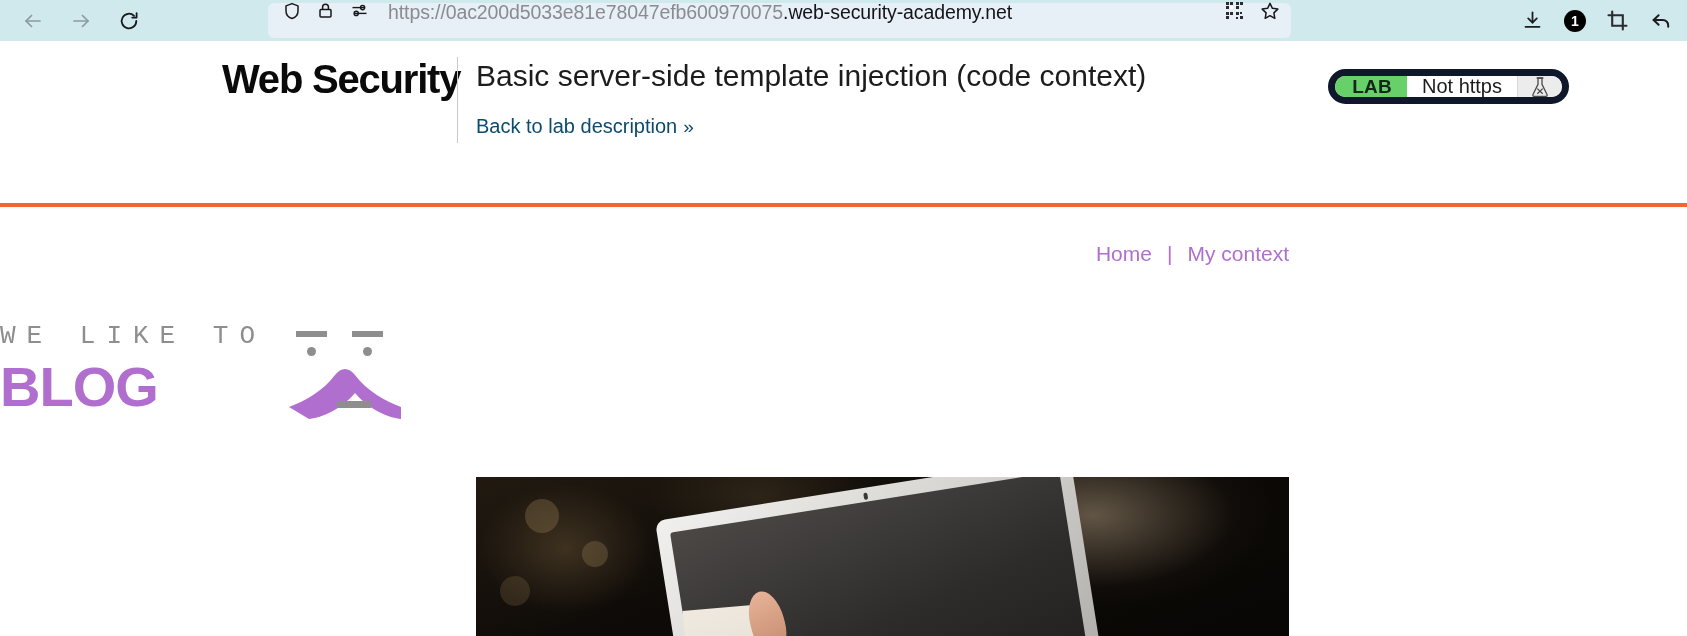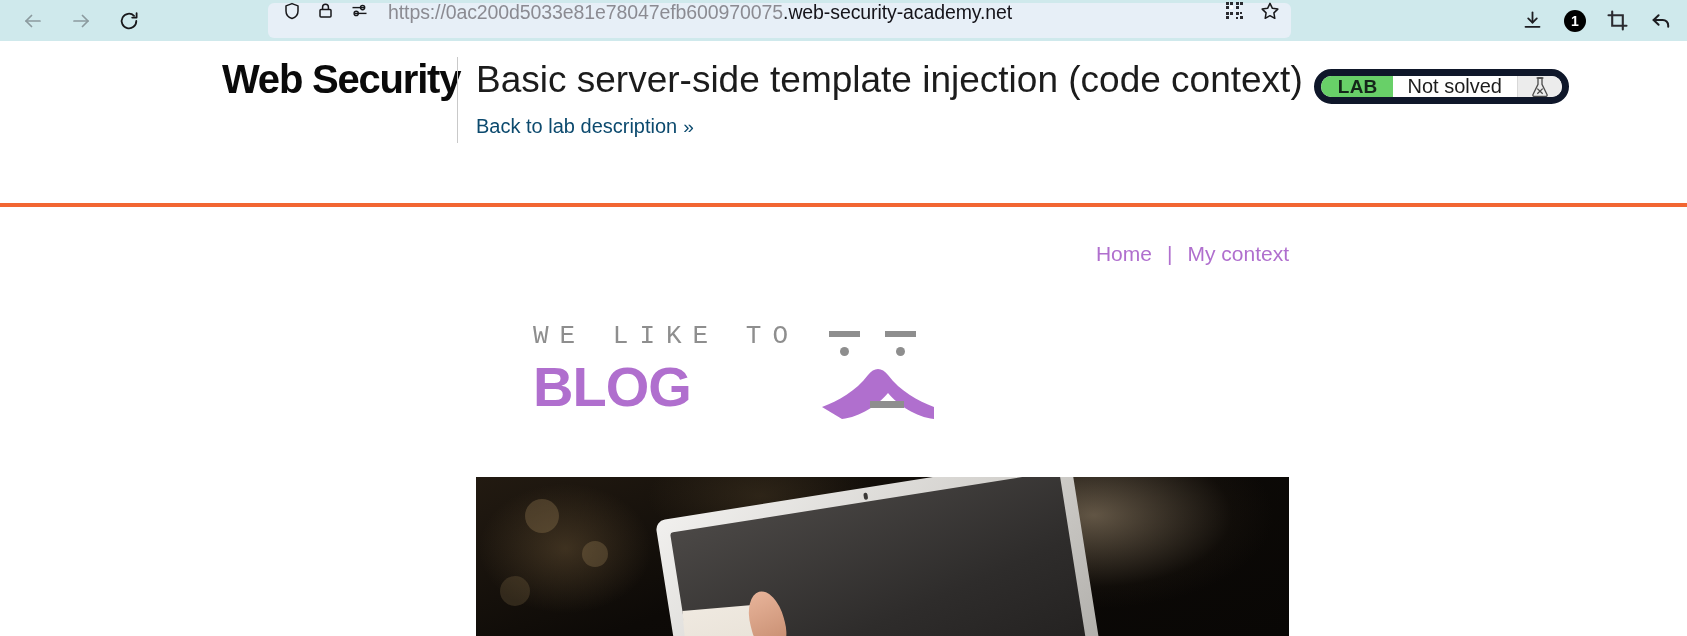--- a/index.html
+++ b/index.html
@@ -129,21 +129,21 @@
   }
   .header-divider {
     position: absolute;
     left: 457px; top: 16px;
     width: 1px; height: 86px;
     background: #c9c9c9;
   }
   .lab-title {
     position: absolute;
     left: 476px; top: 18px;
-    font-size: 37px;
+    font-size: 30px;
     color: #1c1c1c;
     white-space: nowrap;
   }
   .back-link {
     position: absolute;
     left: 476px; top: 74px;
     font-size: 20px;
     color: #0c4a6e;
     text-decoration: none;
     cursor: pointer;
@@ -209,24 +209,23 @@
   }
   .site-nav a {
     color: #b06fce;
     text-decoration: none;
     cursor: pointer;
   }
   .site-nav .sep { color: #b06fce; }
 
   .blog-banner {
     position: absolute;
-    left: 12px; top: 100px;
+    left: 0; top: 100px;
     width: 1482px;
     display: flex;
-    justify-content: center;
   }
   .banner-inner { position: relative; width: 440px; height: 120px; }
   .we-like-to {
     position: absolute;
     left: 0; top: 14px;
     font-family: "Liberation Mono", monospace;
     font-size: 26px;
     color: #8e8e8e;
     letter-spacing: 11px;
     white-space: nowrap;
@@ -425,21 +424,21 @@
   </div>
 
   <div class="header-divider"></div>
 
   <div class="lab-title">Basic server-side template injection (code context)</div>
 
   <a class="back-link"><span>Back to lab description</span><span class="chev">»</span></a>
 
   <div class="lab-status">
     <span class="lab-pill">LAB</span>
-    <span class="lab-state">Not solved</span>
+    <span class="lab-state">Not https</span>
     <span class="lab-flask">
       <svg width="20" height="24" viewBox="0 0 20 24" fill="none" stroke="#4b4b4b" stroke-width="1.3" stroke-linejoin="round">
         <path d="M8 3v6.4L3 19.5a1.3 1.3 0 0 0 1.2 1.9h11.6a1.3 1.3 0 0 0 1.2-1.9L12 9.4V3z"></path>
         <path d="M6.6 3h6.8"></path>
         <path d="M7.3 13.6l5.4 5.2M12.7 13.6l-5.4 5.2"></path>
       </svg>
     </span>
   </div>
 </div>
 

